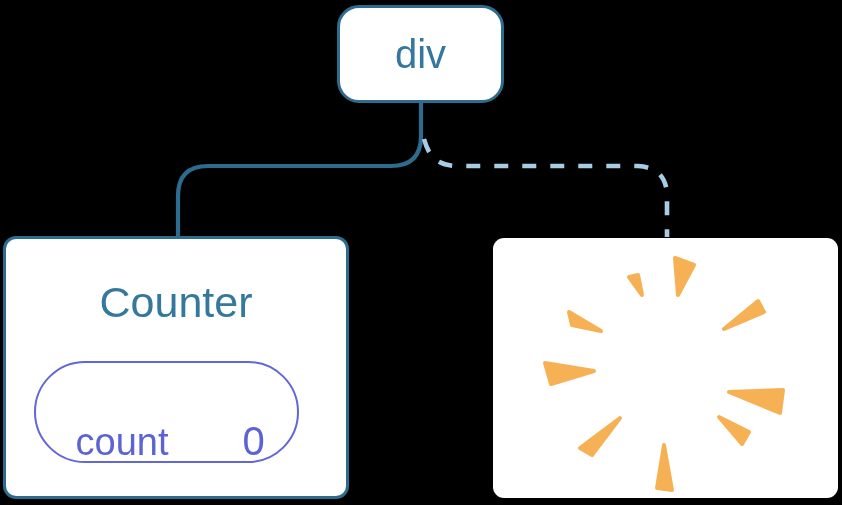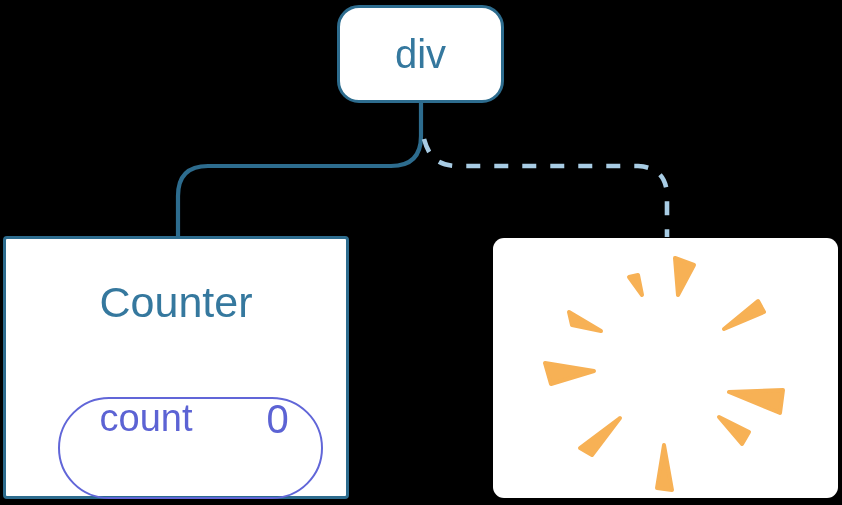--- a/index.html
+++ b/index.html
@@ -39,43 +39,42 @@
   .node-root .label {
     font-size: 40px;
     font-weight: 500;
     color: var(--heading, #35789e);
     line-height: 1;
   }
   .node-counter {
     left: 3px; top: 236px;
     width: 346px; height: 263px;
     border: 3.5px solid var(--line, #2d6c8e);
-    border-radius: 4px;
+    border-radius: 13px;
     display: flex;
     flex-direction: column;
     align-items: center;
   }
   .counter-title {
     margin-top: 42px;
     font-size: 43px;
     font-weight: 500;
     color: var(--heading, #35789e);
     line-height: 1;
   }
   .state-pill {
     position: absolute;
-    left: 52px; top: 122px;
+    left: 28px; top: 122px;
     width: 265px; height: 102px;
     border: 2.5px solid var(--purple, #6166d8);
     border-radius: 51px;
     box-sizing: border-box;
     display: flex;
-    align-items: flex-start;
+    align-items: flex-end;
     overflow: hidden;
-    margin-top: 36px;
   }
   .pill-key {
     width: 172px;
     display: flex;
     align-items: center;
     justify-content: center;
     font-size: 38px;
     color: var(--purple-text, #5c63d4);
     line-height: 1;
   }

